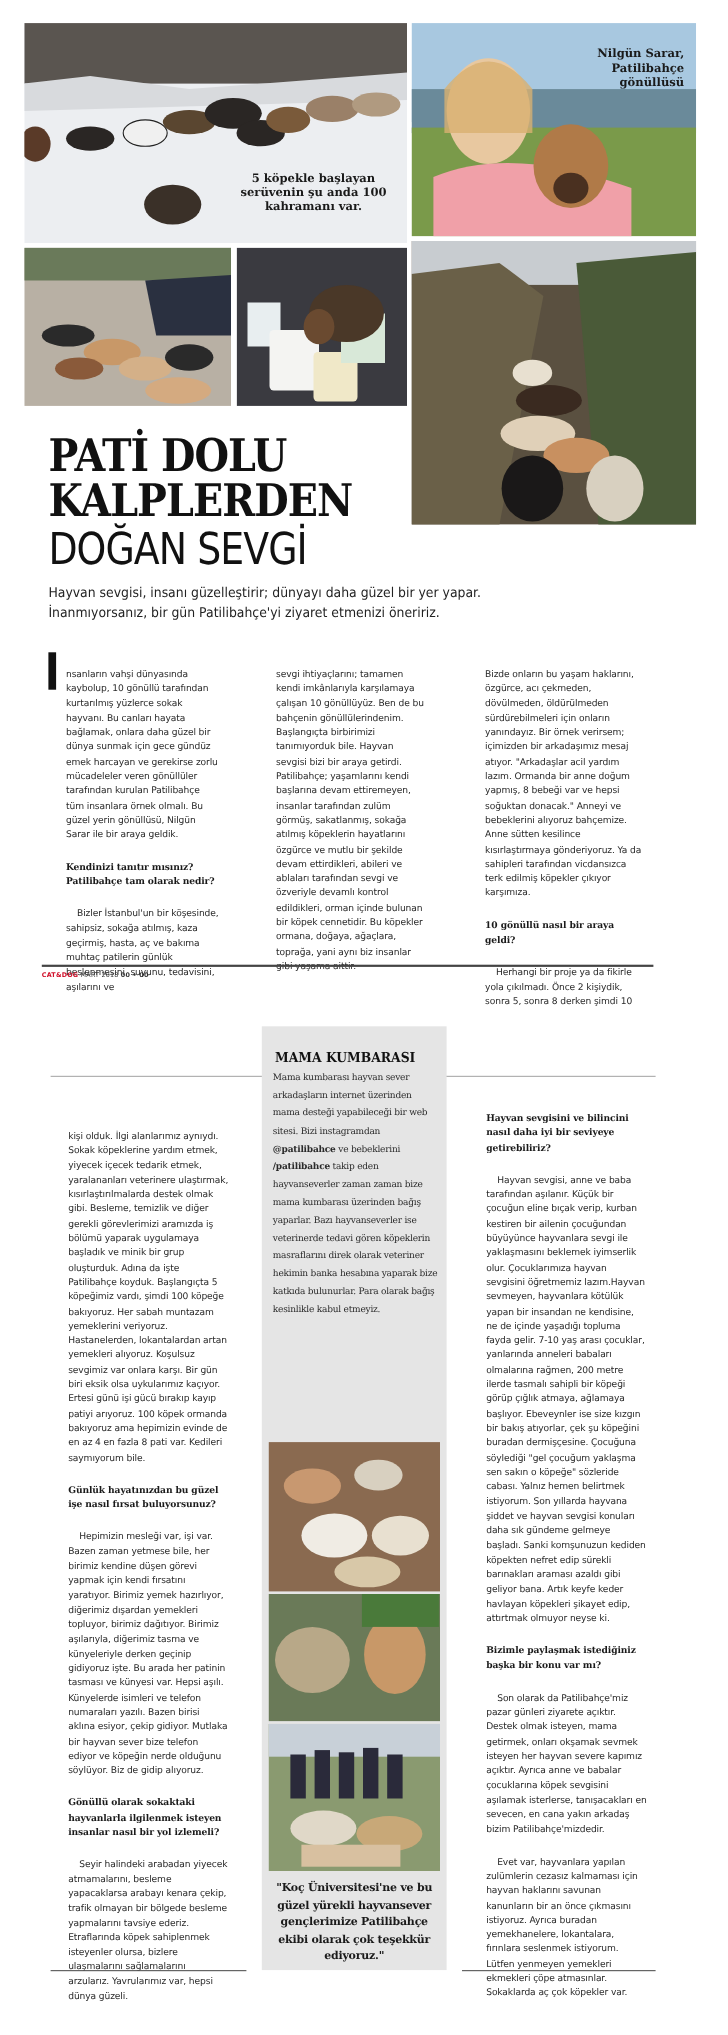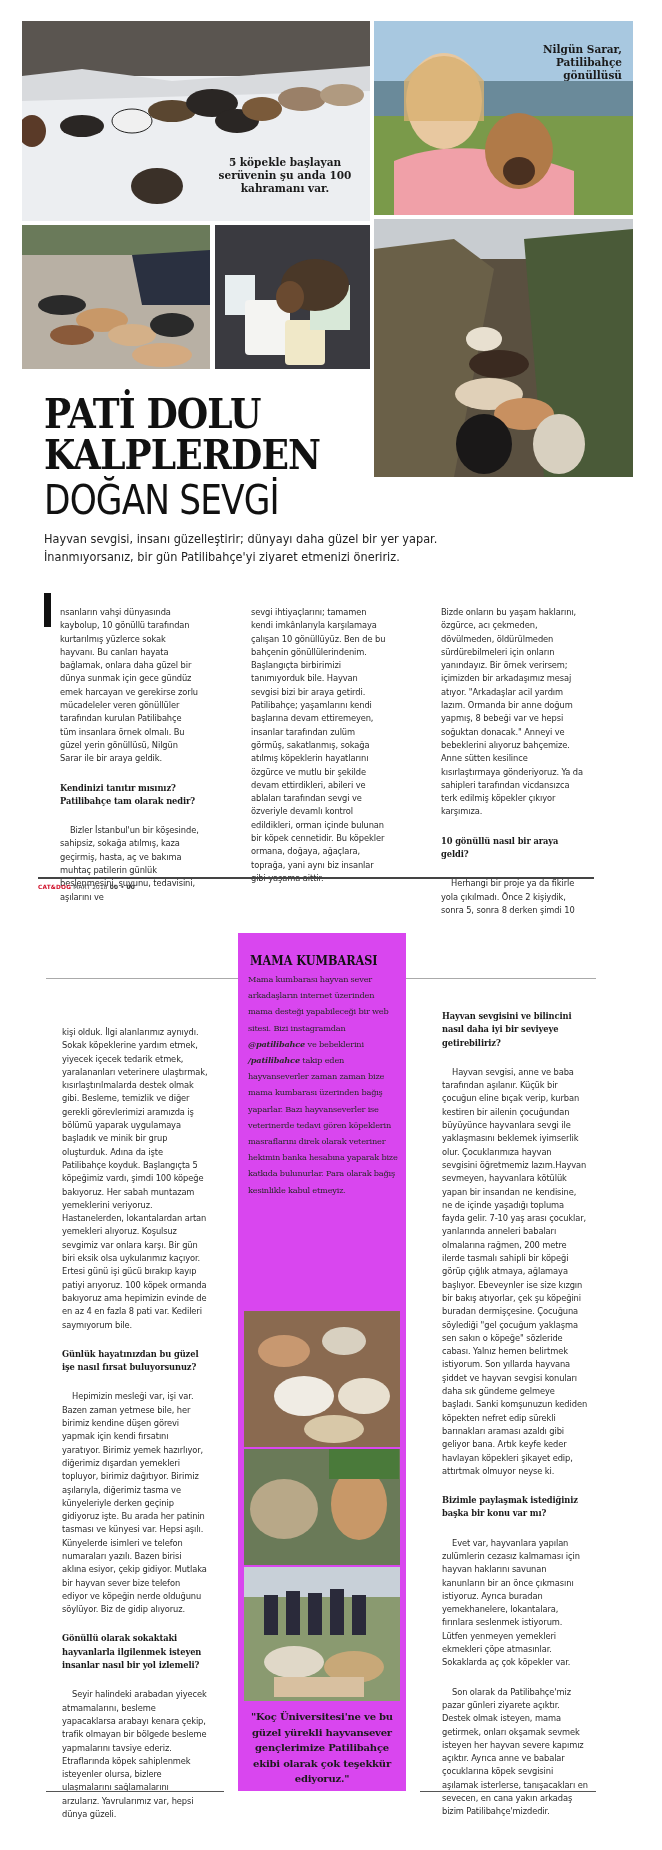--- a/index.html
+++ b/index.html
@@ -11,24 +11,24 @@
   .subtitle { position:absolute; left:44px; top:530px; font-size:12.3px; line-height:18px; color:#222; transform:scaleX(0.92); transform-origin:left; white-space:nowrap; }
   .col { position:absolute; font-size:8.3px; line-height:13.3px; color:#2a2a2a; letter-spacing:-0.1px; }
   .col p { margin:16px; }
   .col .q { font-family:"DejaVu Serif", serif; font-weight:bold; color:#1a1a1a; margin-top:13px; }
   .col .ind { text-indent:10px; }
   .dropcap { float:left; width:7px; height:34px; background:#111; margin:3px 5px 0 0; }
   .rule { position:absolute; height:2px; background:#444; }
   .rule.light { height:1px; background:#aaa; }
   .footer { position:absolute; left:38px; top:884px; font-size:5.8px; color:#333; letter-spacing:0.2px; }
   .footer .brand { color:#d0102a; font-weight:bold; }
-  .sidebar { position:absolute; left:238px; top:933px; width:168px; height:858px; background:#d946ef; }
+  .sidebar { position:absolute; left:238px; top:933px; width:168px; height:858px; background:#e5e5e5; }
   .sb-title { position:absolute; left:12px; top:20px; font-family:"DejaVu Serif", serif; font-weight:900; font-size:12.5px; color:#111; transform:scaleX(0.9); transform-origin:left; white-space:nowrap; }
   .sb-body { position:absolute; left:10px; top:38px; width:152px; font-family:"DejaVu Serif", serif; font-size:8.2px; line-height:16.2px; color:#2a2a2a; letter-spacing:-0.2px; }
-  .sb-body b { font-style:italic; }
+  .sb-body b { }
   .sb-quote { position:absolute; left:6px; top:776px; width:156px; text-align:center; font-family:"DejaVu Serif", serif; font-weight:bold; font-size:10px; line-height:15.5px; color:#1a1a1a; letter-spacing:-0.2px; }
 </style>
 </head>
 <body>
 
 <div class="photo" style="left:22px;top:21px;width:348px;height:200px;">
   <svg width="348" height="200">
     <rect width="348" height="200" fill="#eceef1"></rect>
     <rect width="348" height="55" fill="#5a5550"></rect>
     <path d="M0 55 L60 48 L150 60 L348 45 L348 70 L0 80 Z" fill="#d8dadd"></path>
@@ -193,18 +193,18 @@
   <p class="q">Günlük hayatınızdan bu güzel işe nasıl fırsat buluyorsunuz?</p>
   <p class="ind">Hepimizin mesleği var, işi var. Bazen zaman yetmese bile, her birimiz kendine düşen görevi yapmak için kendi fırsatını yaratıyor. Birimiz yemek hazırlıyor, diğerimiz dışardan yemekleri topluyor, birimiz dağıtıyor. Birimiz aşılarıyla, diğerimiz tasma ve künyeleriyle derken geçinip gidiyoruz işte. Bu arada her patinin tasması ve künyesi var. Hepsi aşılı. Künyelerde isimleri ve telefon numaraları yazılı. Bazen birisi aklına esiyor, çekip gidiyor. Mutlaka bir hayvan sever bize telefon ediyor ve köpeğin nerde olduğunu söylüyor. Biz de gidip alıyoruz.</p>
   <p class="q">Gönüllü olarak sokaktaki hayvanlarla ilgilenmek isteyen insanlar nasıl bir yol izlemeli?</p>
   <p class="ind">Seyir halindeki arabadan yiyecek atmamalarını, besleme yapacaklarsa arabayı kenara çekip, trafik olmayan bir bölgede besleme yapmalarını tavsiye ederiz. Etraflarında köpek sahiplenmek isteyenler olursa, bizlere ulaşmalarını sağlamalarını arzularız. Yavrularımız var, hepsi dünya güzeli.</p>
 </div>
 
 <div class="col" style="left:426px;top:1010px;width:178px;">
   <p class="q" style="margin-top:0">Hayvan sevgisini ve bilincini nasıl daha iyi bir seviyeye getirebiliriz?</p>
   <p class="ind">Hayvan sevgisi, anne ve baba tarafından aşılanır. Küçük bir çocuğun eline bıçak verip, kurban kestiren bir ailenin çocuğundan büyüyünce hayvanlara sevgi ile yaklaşmasını beklemek iyimserlik olur. Çocuklarımıza hayvan sevgisini öğretmemiz lazım.Hayvan sevmeyen, hayvanlara kötülük yapan bir insandan ne kendisine, ne de içinde yaşadığı topluma fayda gelir. 7-10 yaş arası çocuklar, yanlarında anneleri babaları olmalarına rağmen, 200 metre ilerde tasmalı sahipli bir köpeği görüp çığlık atmaya, ağlamaya başlıyor. Ebeveynler ise size kızgın bir bakış atıyorlar, çek şu köpeğini buradan dermişçesine. Çocuğuna söylediği "gel çocuğum yaklaşma sen sakın o köpeğe" sözleride cabası. Yalnız hemen belirtmek istiyorum. Son yıllarda hayvana şiddet ve hayvan sevgisi konuları daha sık gündeme gelmeye başladı. Sanki komşunuzun kediden köpekten nefret edip sürekli barınakları araması azaldı gibi geliyor bana. Artık keyfe keder havlayan köpekleri şikayet edip, attırtmak olmuyor neyse ki.</p>
   <p class="q">Bizimle paylaşmak istediğiniz başka bir konu var mı?</p>
+  <p class="ind">Son olarak da Patilibahçe'miz pazar günleri ziyarete açıktır. Destek olmak isteyen, mama getirmek, onları okşamak sevmek isteyen her hayvan severe kapımız açıktır. Ayrıca anne ve babalar çocuklarına köpek sevgisini aşılamak isterlerse, tanışacakları en sevecen, en cana yakın arkadaş bizim Patilibahçe'mizdedir.</p>
   <p class="ind">Evet var, hayvanlara yapılan zulümlerin cezasız kalmaması için hayvan haklarını savunan kanunların bir an önce çıkmasını istiyoruz. Ayrıca buradan yemekhanelere, lokantalara, fırınlara seslenmek istiyorum. Lütfen yenmeyen yemekleri ekmekleri çöpe atmasınlar. Sokaklarda aç çok köpekler var.</p>
-  <p class="ind">Son olarak da Patilibahçe'miz pazar günleri ziyarete açıktır. Destek olmak isteyen, mama getirmek, onları okşamak sevmek isteyen her hayvan severe kapımız açıktır. Ayrıca anne ve babalar çocuklarına köpek sevgisini aşılamak isterlerse, tanışacakları en sevecen, en cana yakın arkadaş bizim Patilibahçe'mizdedir.</p>
 </div>
 
 <div class="rule" style="left:46px;top:1791px;width:178px;height:1px;background:#555;"></div>
 <div class="rule" style="left:420px;top:1791px;width:176px;height:1px;background:#555;"></div>
 
 </body></html>

